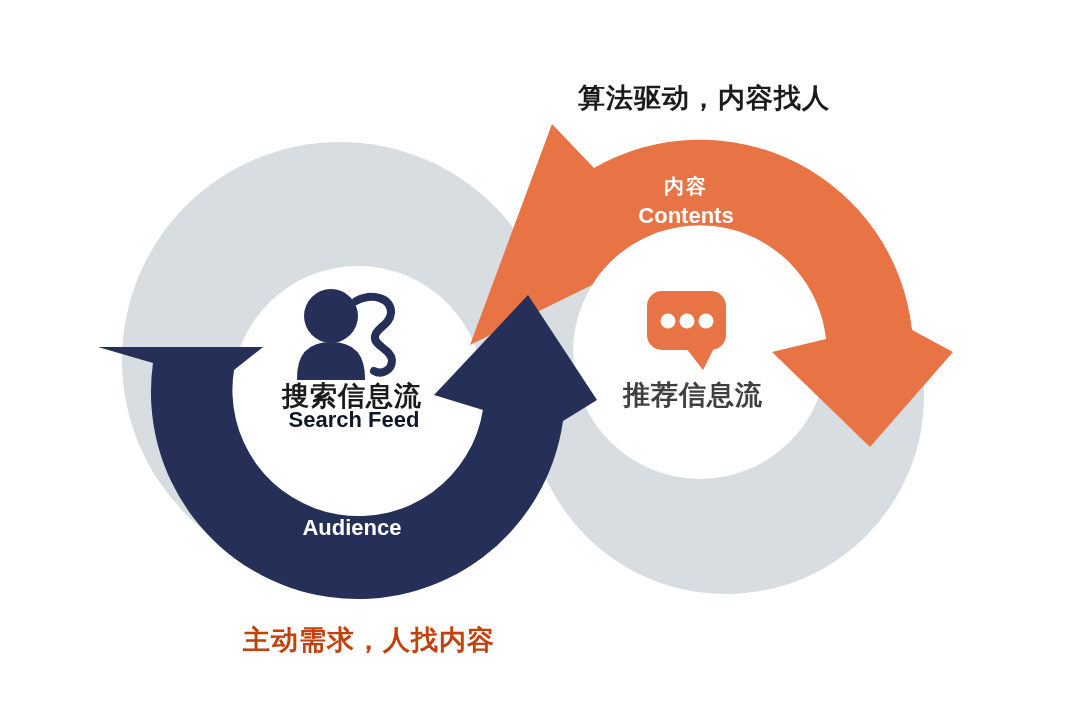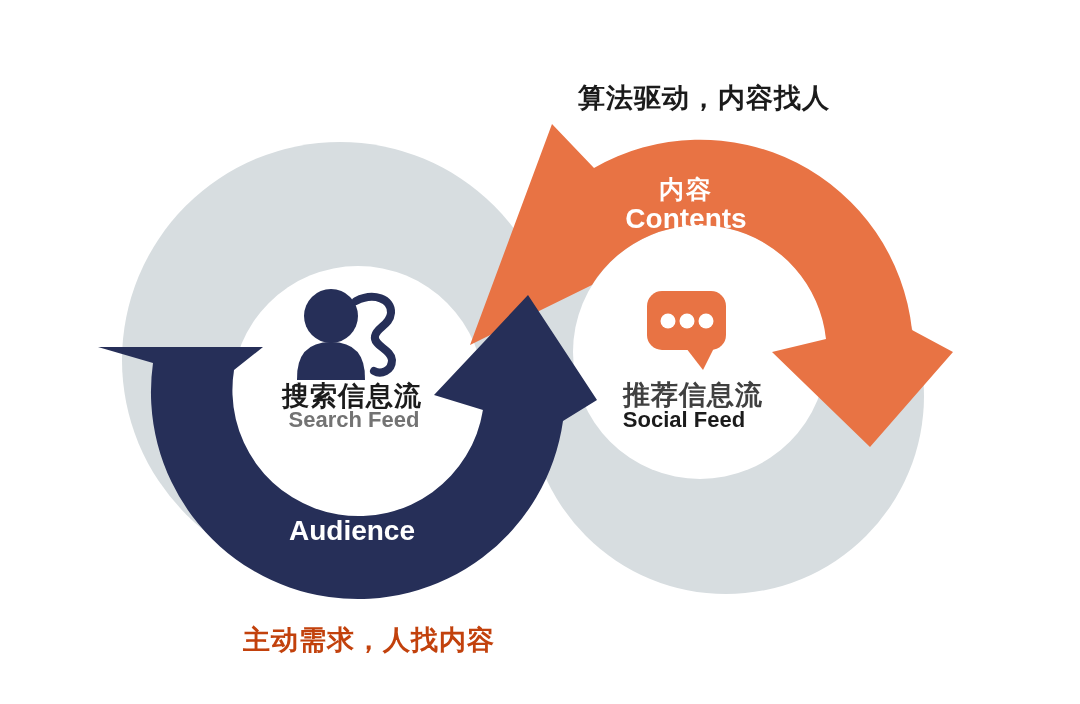--- a/index.html
+++ b/index.html
@@ -4,22 +4,22 @@
 <style>
   html,body{margin:0;padding:0;background:#ffffff;}
   .stage{
     position:relative;width:1080px;height:704px;overflow:hidden;background:#ffffff;
     font-family:"Liberation Sans","DejaVu Sans",sans-serif;
   }
   .stage svg{position:absolute;left:0;top:0;}
   .label{position:absolute;font-weight:bold;white-space:nowrap;}
   .centered{transform:translateX(-50%);}
   .annotation{font-size:27px;letter-spacing:1px;}
-  .ring-label-zh{font-size:25px;letter-spacing:2px;}
-  .ring-label-en{font-size:28px;}
+  .ring-label-zh{font-size:20px;letter-spacing:2px;}
+  .ring-label-en{font-size:22px;}
   .center-label-zh{font-size:27px;letter-spacing:1px;}
   .center-label-en{font-size:22px;}
   .white-text{color:#ffffff;}
 </style>
 </head>
 <body>
 
 <div class="stage">
 
   <svg width="1080" height="704" viewBox="0 0 1080 704">
@@ -53,18 +53,17 @@
 
   <div class="label annotation" style="left: 243px; top: 622px; color: #c2410c;">主动需求，人找内容</div>
 
   <div class="label ring-label-zh centered white-text" style="left:686px;top:173px;">内容</div>
   <div class="label ring-label-en centered white-text" style="left:686px;top:203px;">Contents</div>
 
   <div class="label ring-label-zh centered white-text" style="left:352px;top:460px;">用户</div>
   <div class="label center-label-zh centered" style="left: 352px; top: 378px; color: rgb(27, 27, 27);">搜索信息流</div>
 
   <div class="label ring-label-en centered white-text" style="left:352px;top:515px;">Audience</div>
-  <div class="label center-label-en centered" style="left: 354px; top: 407px; color: #737373;">Search Feed</div>
+  <div class="label center-label-en centered" style="left: 354px; top: 407px; color: #0f172a;">Search Feed</div>
 
   <div class="label center-label-zh centered" style="left: 693px; top: 377px; color: #404040;">推荐信息流</div>
-  <div class="label center-label-en centered" style="left: 684px; top: 407px; color: rgb(27, 27, 27);">Social Feed</div>
 
 </div>
 
 </body></html>

